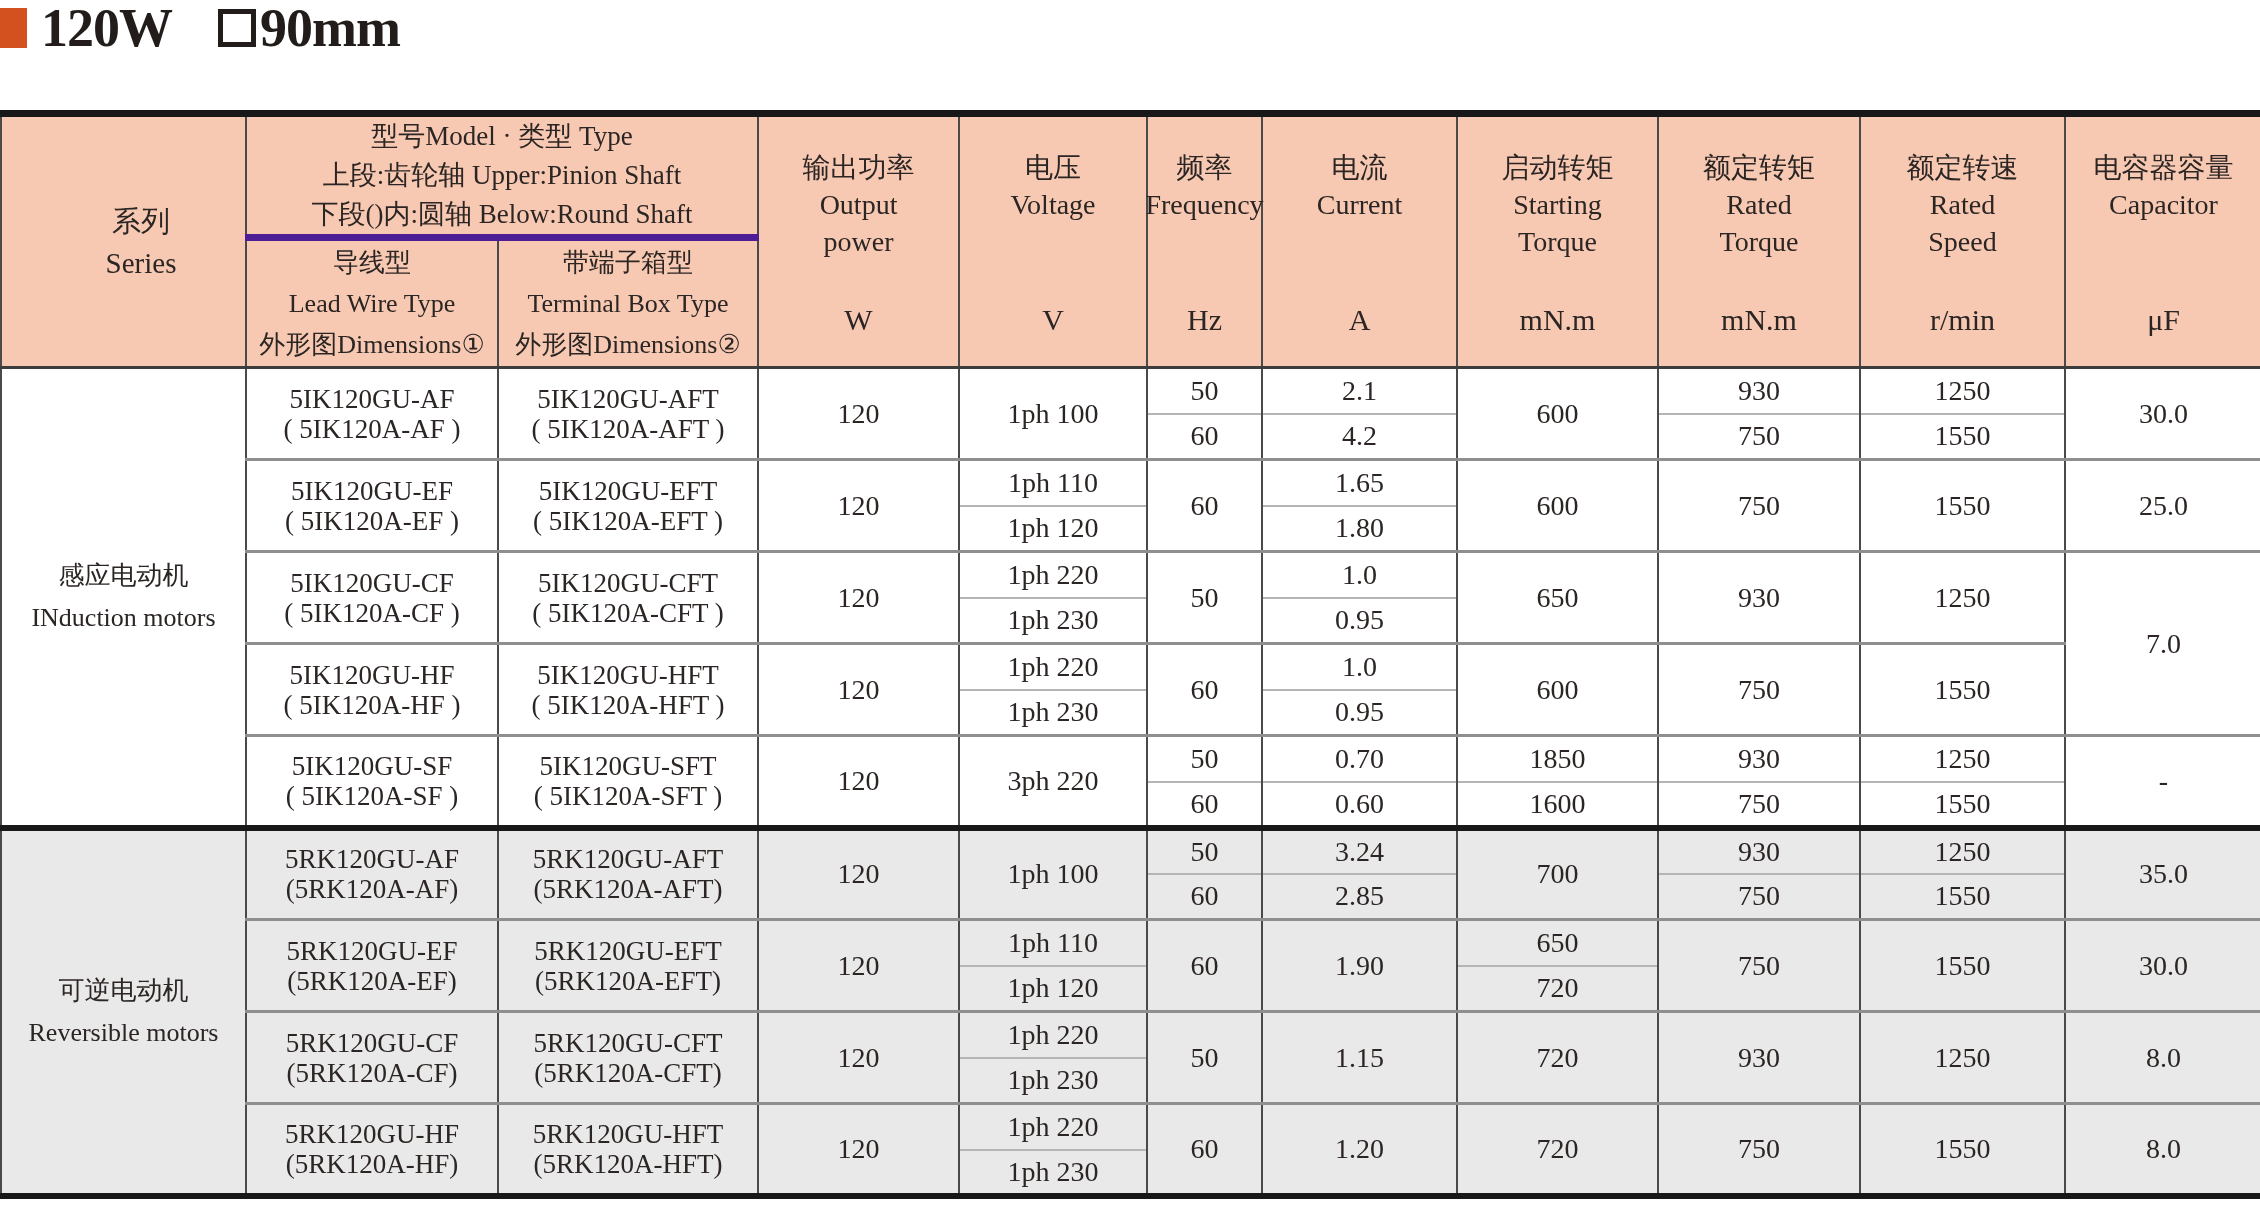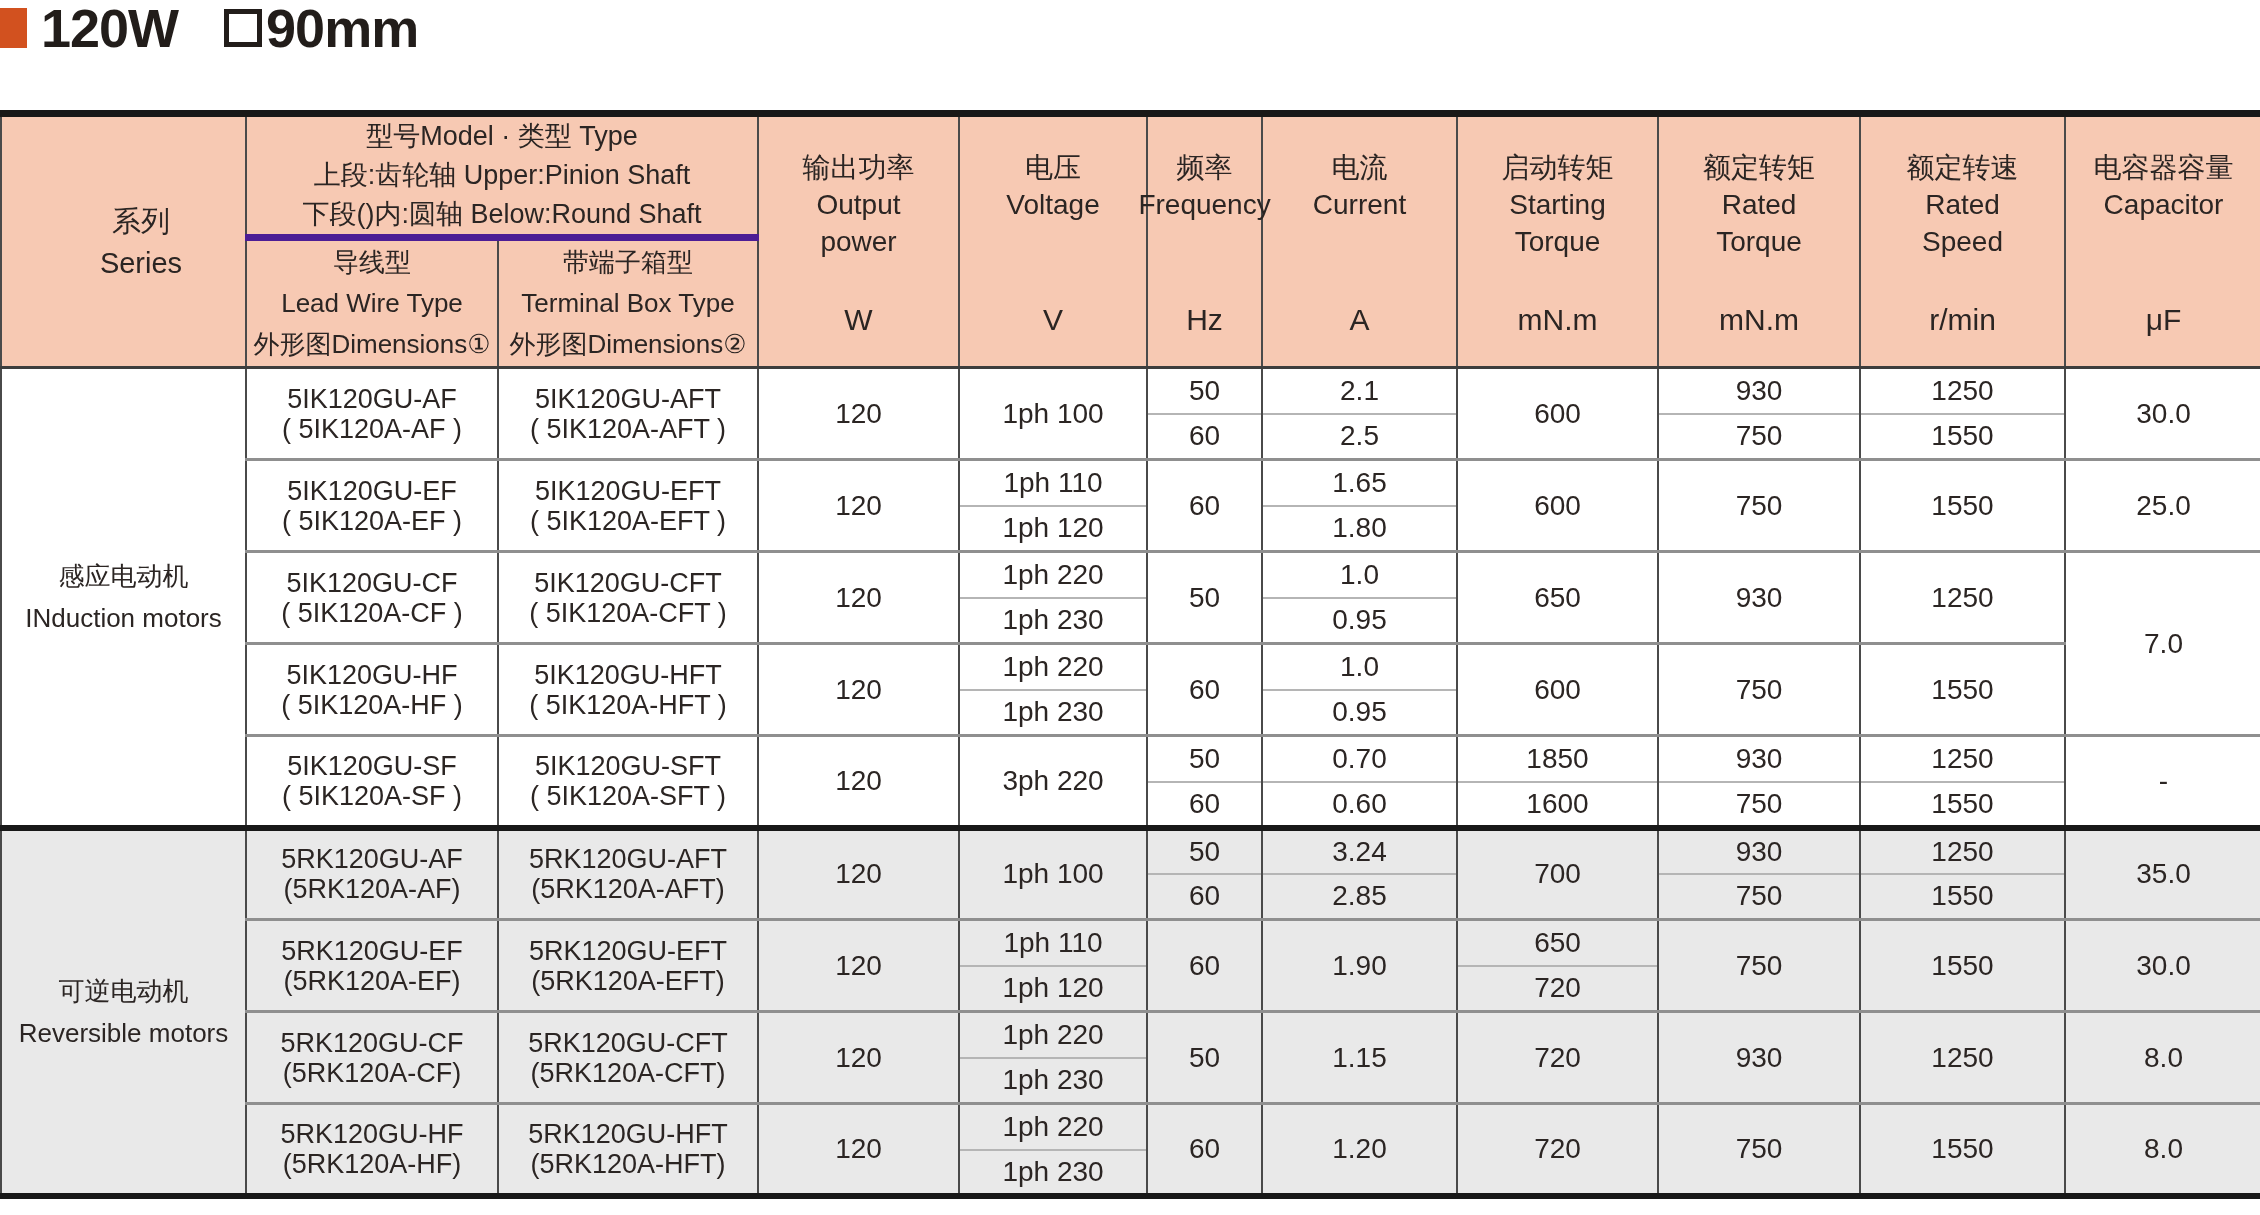--- a/index.html
+++ b/index.html
@@ -1,17 +1,17 @@
 <!DOCTYPE html>
 <html style="--accent: #d2511f; --header-bg: #f7c9b3; --alt-row-bg: #e9e9e9; --line-dark: #181818;"><head>
 <meta charset="utf-8">
 <style>
   html,body{margin:0;padding:0;background:#fff;}
   .page{position:relative;width:2260px;height:1215px;background:#fff;overflow:hidden;
-        font-family:Liberation Sans, sans-serif;color:#2b2523;}
+        font-family:Liberation Serif, serif;color:#2b2523;}
   
   .title{position:absolute;top:2px;left:0;height:52px;display:flex;align-items:center;}
   .sq{width:27px;height:40px;background:var(--accent,#d2511f);display:inline-block;}
   .ttext{font-size:54px;font-weight:bold;letter-spacing:-1px;color:#221d1a;margin-left:14px;}
   .osq{width:28px;height:28px;border:5px solid #221d1a;display:inline-block;margin-left:46px;}
   .ttext2{font-size:54px;font-weight:bold;letter-spacing:-1px;color:#221d1a;margin-left:4px;}
   
   table{position:absolute;top:110px;left:0;width:2260px;border-collapse:collapse;table-layout:fixed;
         border-top:7px solid var(--line-dark,#181818);border-bottom:6px solid var(--line-dark,#181818);}
   th,td{border-left:2px solid #4a4a4a;border-right:2px solid #4a4a4a;text-align:center;
@@ -154,21 +154,21 @@
         <td rowspan="2">1ph 100</td>
         <td>50</td>
         <td>2.1</td>
         <td rowspan="2">600</td>
         <td>930</td>
         <td>1250</td>
         <td class="ce" rowspan="2">30.0</td>
       </tr>
       <tr class="s ind">
         <td>60</td>
-        <td>2.5</td>
+        <td>4.2</td>
         <td>750</td>
         <td>1550</td>
       </tr>
 
       <tr class="m ind">
         <td class="model pre" rowspan="2">5IK120GU-EF
 ( 5IK120A-EF )</td>
         <td class="model pre" rowspan="2">5IK120GU-EFT
 ( 5IK120A-EFT )</td>
         <td rowspan="2">120</td>

